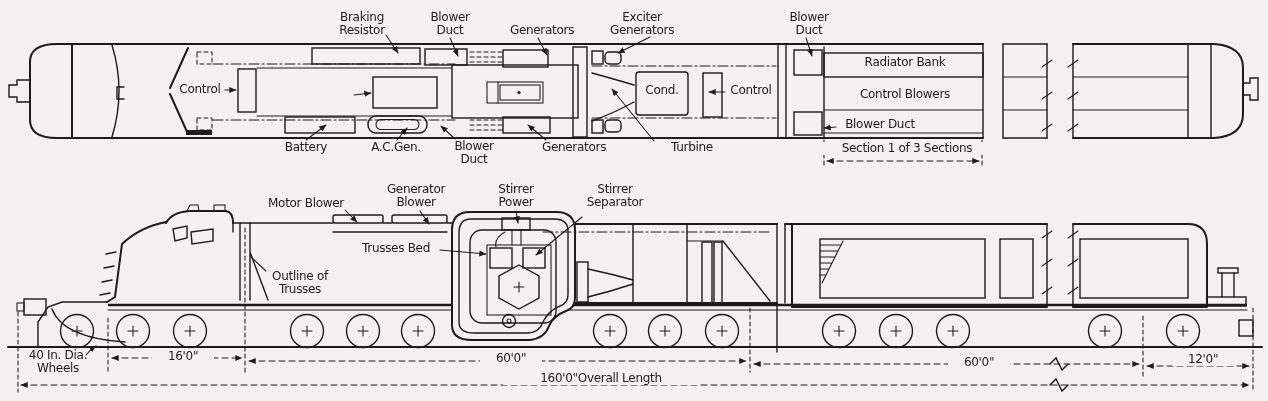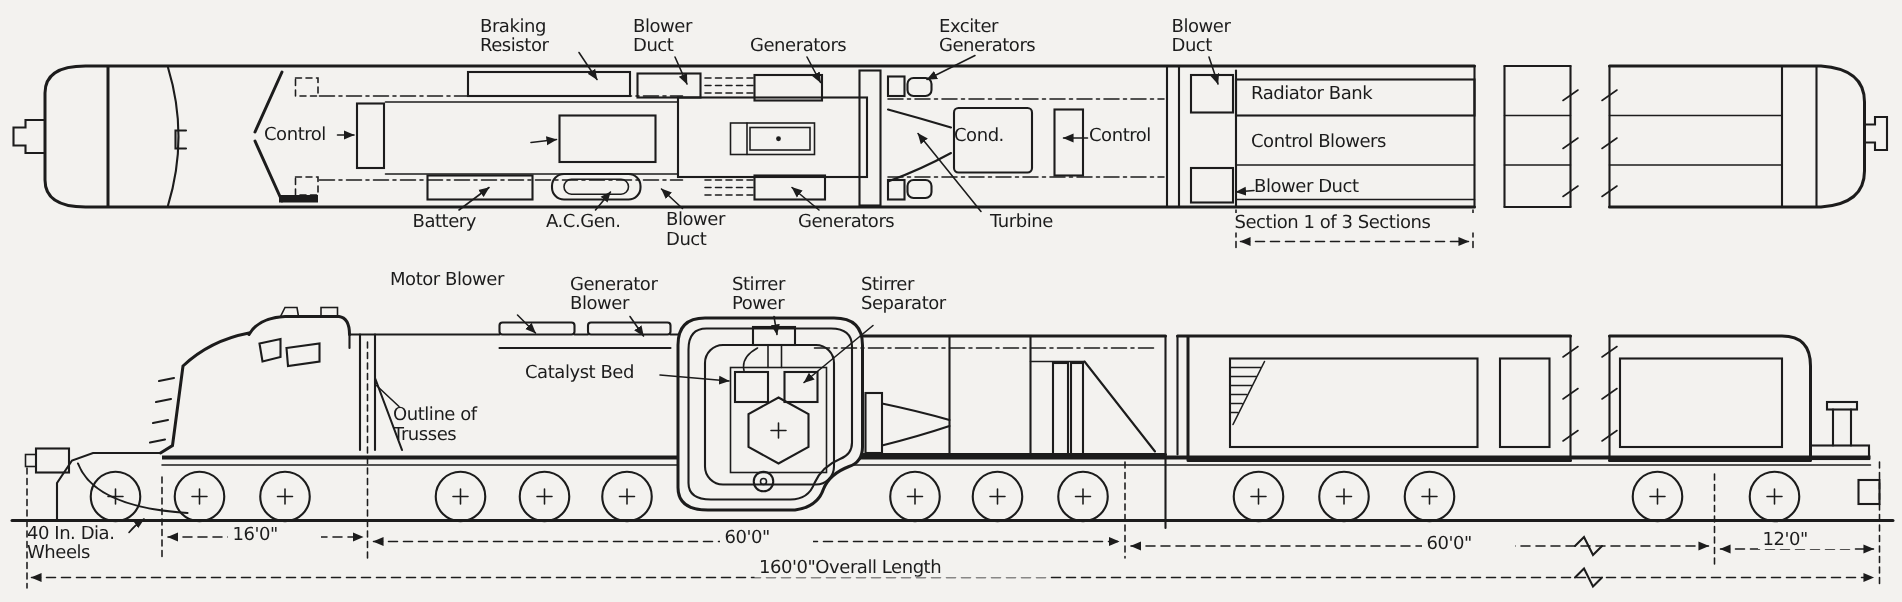--- a/index.html
+++ b/index.html
@@ -1,20 +1,20 @@
 <!DOCTYPE html>
 <html style="--bg: #f3f2ef; --ink: #1c1c1c;"><head>
 <meta charset="utf-8">
 <style>
   :root { --bg:#f3f2ef; --ink:#1c1c1c; }
   html,body{margin:0;padding:0;background:var(--bg);}
   #stage{position:relative;width:1268px;height:401px;background:var(--bg);overflow:hidden;
          font-family:"DejaVu Sans",sans-serif;color:var(--ink);}
   #art{position:absolute;left:0;top:0;z-index:0;}
-  .lbl{position:absolute;z-index:2;font-size:12px;line-height:1.08;
+  .lbl{position:absolute;z-index:2;font-size:12px;line-height:1.08;text-align:center;
        letter-spacing:-0.3px;color:var(--ink);white-space:normal;}
   .lbl.bg{background:var(--bg);padding:0 3px;}
   svg *{vector-effect:none;}
   .s2{stroke:var(--ink);stroke-width:2;fill:none;stroke-linecap:round;}
   .s15{stroke:var(--ink);stroke-width:1.4;fill:none;stroke-linecap:round;}
   .s1{stroke:var(--ink);stroke-width:1.05;fill:none;stroke-linecap:round;}
   .d43{stroke-dasharray:4,3;}
   .d64{stroke-dasharray:6,4;}
   .dd{stroke-dasharray:10,3,2,3;}
   .fillbg{fill:var(--bg);}
@@ -211,40 +211,40 @@
     <line class="s1 d64" x1="1147" y1="366" x2="1249" y2="366" marker-start="url(#ah)" marker-end="url(#ah)"></line>
     <line class="s1 d64" x1="21" y1="385" x2="1249" y2="385" marker-start="url(#ah)" marker-end="url(#ah)"></line>
 
     <path class="s15" d="M1050,364 L1056,358 L1062,370 L1068,364 M1050,385 L1056,379 L1062,391 L1068,385"></path>
   </g>
 </svg>
 
   <div class="lbl" style="left:320px;top:11px;width:84px">Braking Resistor</div>
   <div class="lbl" style="left:422px;top:11px;width:56px">Blower Duct</div>
   <div class="lbl" style="left:500px;top:24px;width:84px">Generators</div>
-  <div class="lbl" style="left:626px;top:11px;width:84px">Exciter Generators</div>
+  <div class="lbl" style="left:600px;top:11px;width:84px">Exciter Generators</div>
   <div class="lbl" style="left:781px;top:11px;width:56px">Blower Duct</div>
   <div class="lbl" style="left:176px;top:83px;width:48px">Control</div>
   <div class="lbl" style="left:636px;top:84px;width:52px">Cond.</div>
   <div class="lbl" style="left:726px;top:84px;width:50px">Control</div>
   <div class="lbl" style="left:834px;top:56px;width:142px">Radiator Bank</div>
   <div class="lbl" style="left:834px;top:88px;width:142px">Control Blowers</div>
   <div class="lbl" style="left:836px;top:118px;width:88px">Blower Duct</div>
   <div class="lbl" style="left:275px;top:141px;width:62px">Battery</div>
   <div class="lbl" style="left:364px;top:141px;width:64px">A.C.Gen.</div>
   <div class="lbl" style="left:444px;top:140px;width:60px">Blower Duct</div>
   <div class="lbl" style="left:532px;top:141px;width:84px">Generators</div>
   <div class="lbl" style="left:660px;top:141px;width:64px">Turbine</div>
   <div class="lbl bg" style="left:820px;top:142px;width:168px">Section 1 of 3 Sections</div>
 
-  <div class="lbl" style="left:260px;top:180px;width:92px">Motor Blower</div>
+  <div class="lbl" style="left:260px;top:197px;width:92px">Motor Blower</div>
   <div class="lbl" style="left:380px;top:183px;width:72px">Generator Blower</div>
   <div class="lbl" style="left:488px;top:183px;width:56px">Stirrer Power</div>
   <div class="lbl" style="left:574px;top:183px;width:82px">Stirrer Separator</div>
-  <div class="lbl" style="left:350px;top:242px;width:92px">Catalyst Bed</div>
+  <div class="lbl" style="left:350px;top:242px;width:92px">Trusses Bed</div>
   <div class="lbl" style="left:262px;top:270px;width:76px">Outline of Trusses</div>
   <div class="lbl" style="left:18px;top:349px;width:80px">40 In. Dia. Wheels</div>
 
   <div class="lbl bg" style="left:152px;top:350px;width:56px">16'0"</div>
   <div class="lbl bg" style="left:480px;top:352px;width:56px">60'0"</div>
   <div class="lbl bg" style="left:948px;top:356px;width:56px">60'0"</div>
   <div class="lbl bg" style="left:1172px;top:353px;width:56px">12'0"</div>
   <div class="lbl bg" style="left:503px;top:372px;width:190px">160'0"Overall Length</div>
 
 </div>

